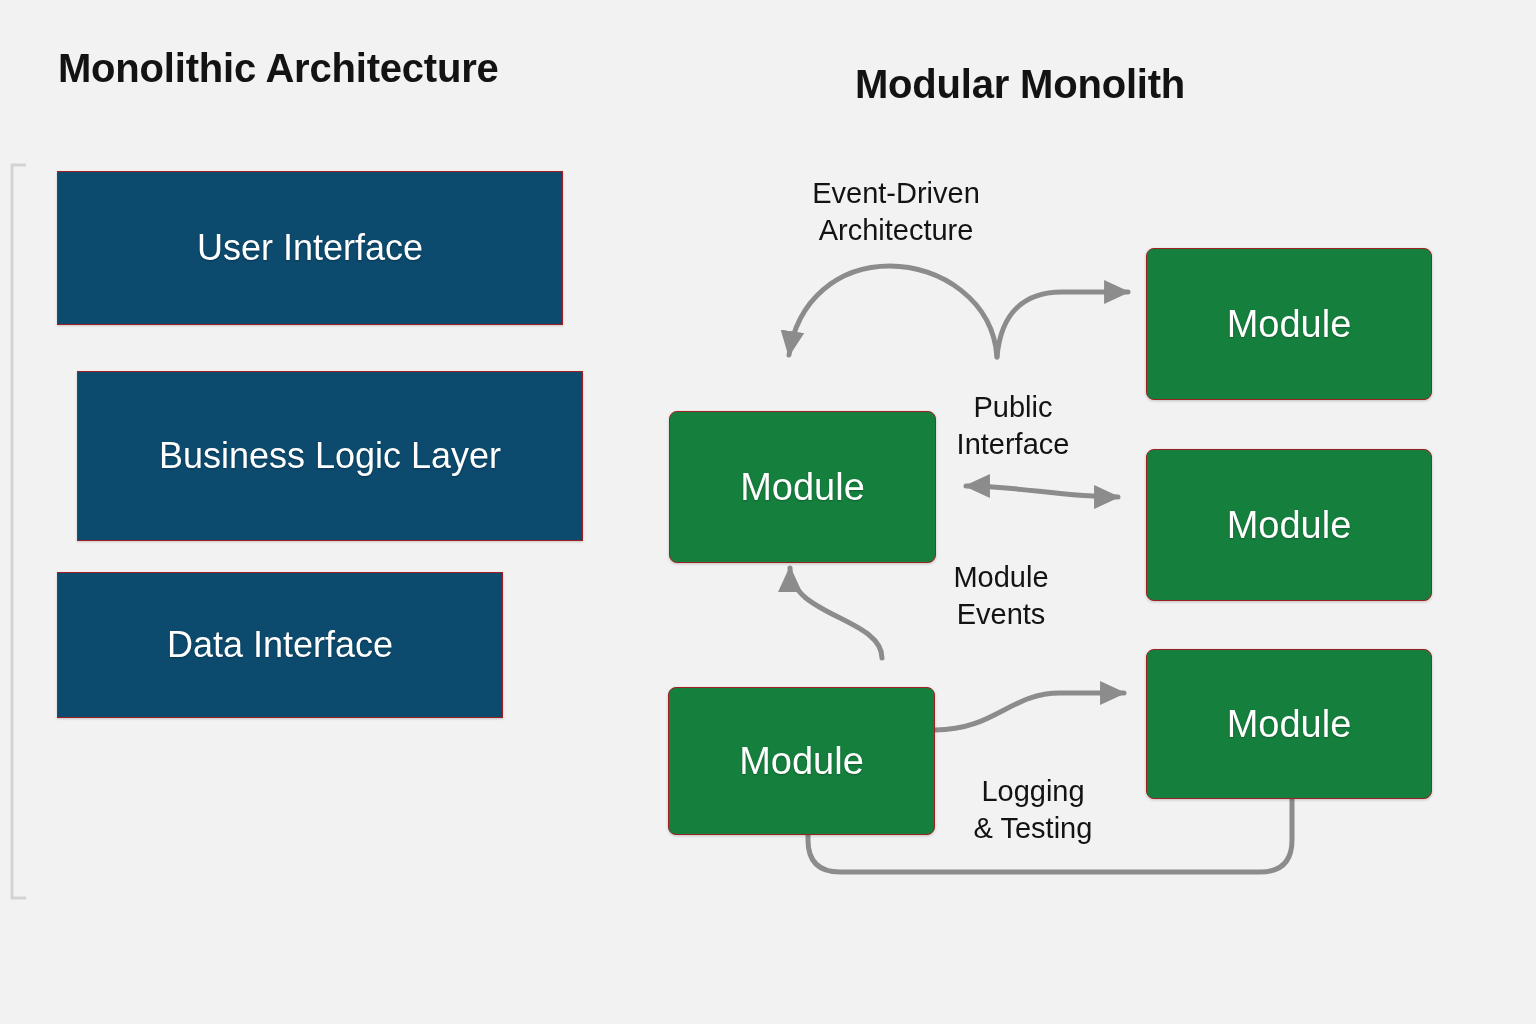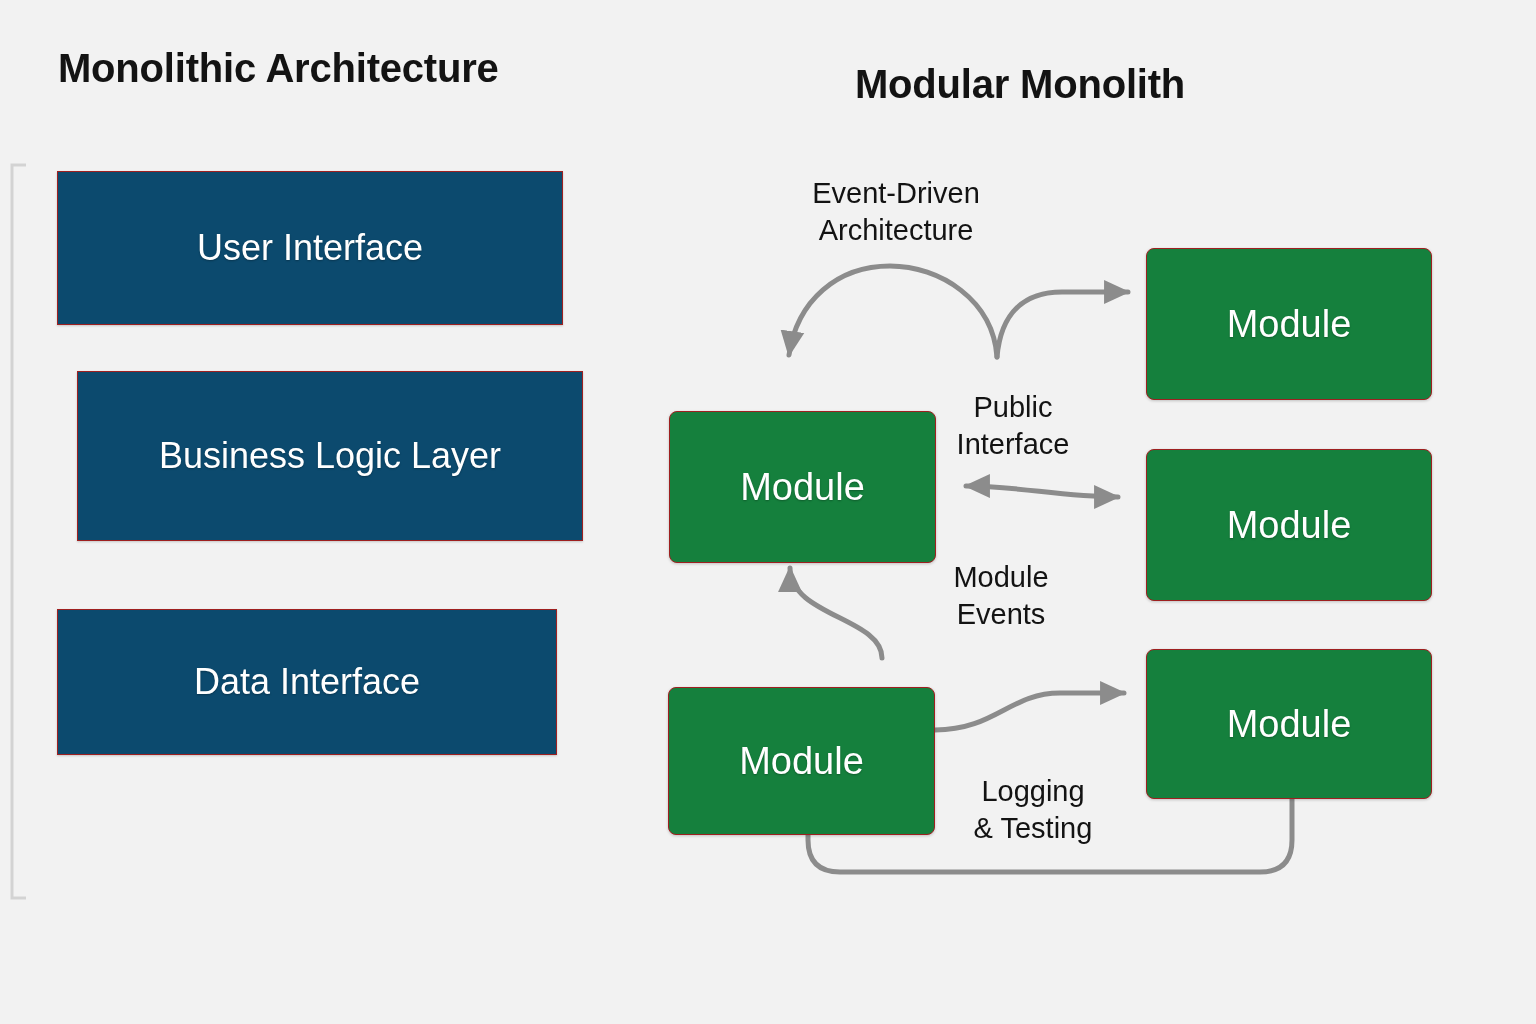--- a/index.html
+++ b/index.html
@@ -103,21 +103,21 @@
     <path d="M 26 165 L 12 165 L 12 898 L 26 898" fill="none" stroke="#d3d3d3" stroke-width="3"></path>
   </svg>
 
   <div class="layer-box" style="left:57px; top:171px; width:506px; height:154px;">
     <span>User Interface</span>
   </div>
   <div class="layer-box" style="left:57px; top:371px; width:506px; height:170px;margin-left:20px;">
     <span>Business Logic
 Layer</span>
   </div>
-  <div class="layer-box" style="left:57px; top:572px; width:500px; height:146px;margin-top:37px;">
+  <div class="layer-box" style="left:57px; top:572px; width:446px; height:146px;">
     <span>Data Interface</span>
   </div>
 
   <svg class="svg-layer">
     <defs>
       <marker id="arrowEnd" viewBox="0 0 10 10" refX="9.2" refY="5" markerWidth="5.2" markerHeight="5.2" orient="auto-start-reverse">
         <path d="M 0 0.4 L 10 5 L 0 9.6 z" fill="#8c8c8c"></path>
       </marker>
       <marker id="arrowStart" viewBox="0 0 10 10" refX="9.2" refY="5" markerWidth="5.2" markerHeight="5.2" orient="auto-start-reverse">
         <path d="M 0 0.4 L 10 5 L 0 9.6 z" fill="#8c8c8c"></path>

